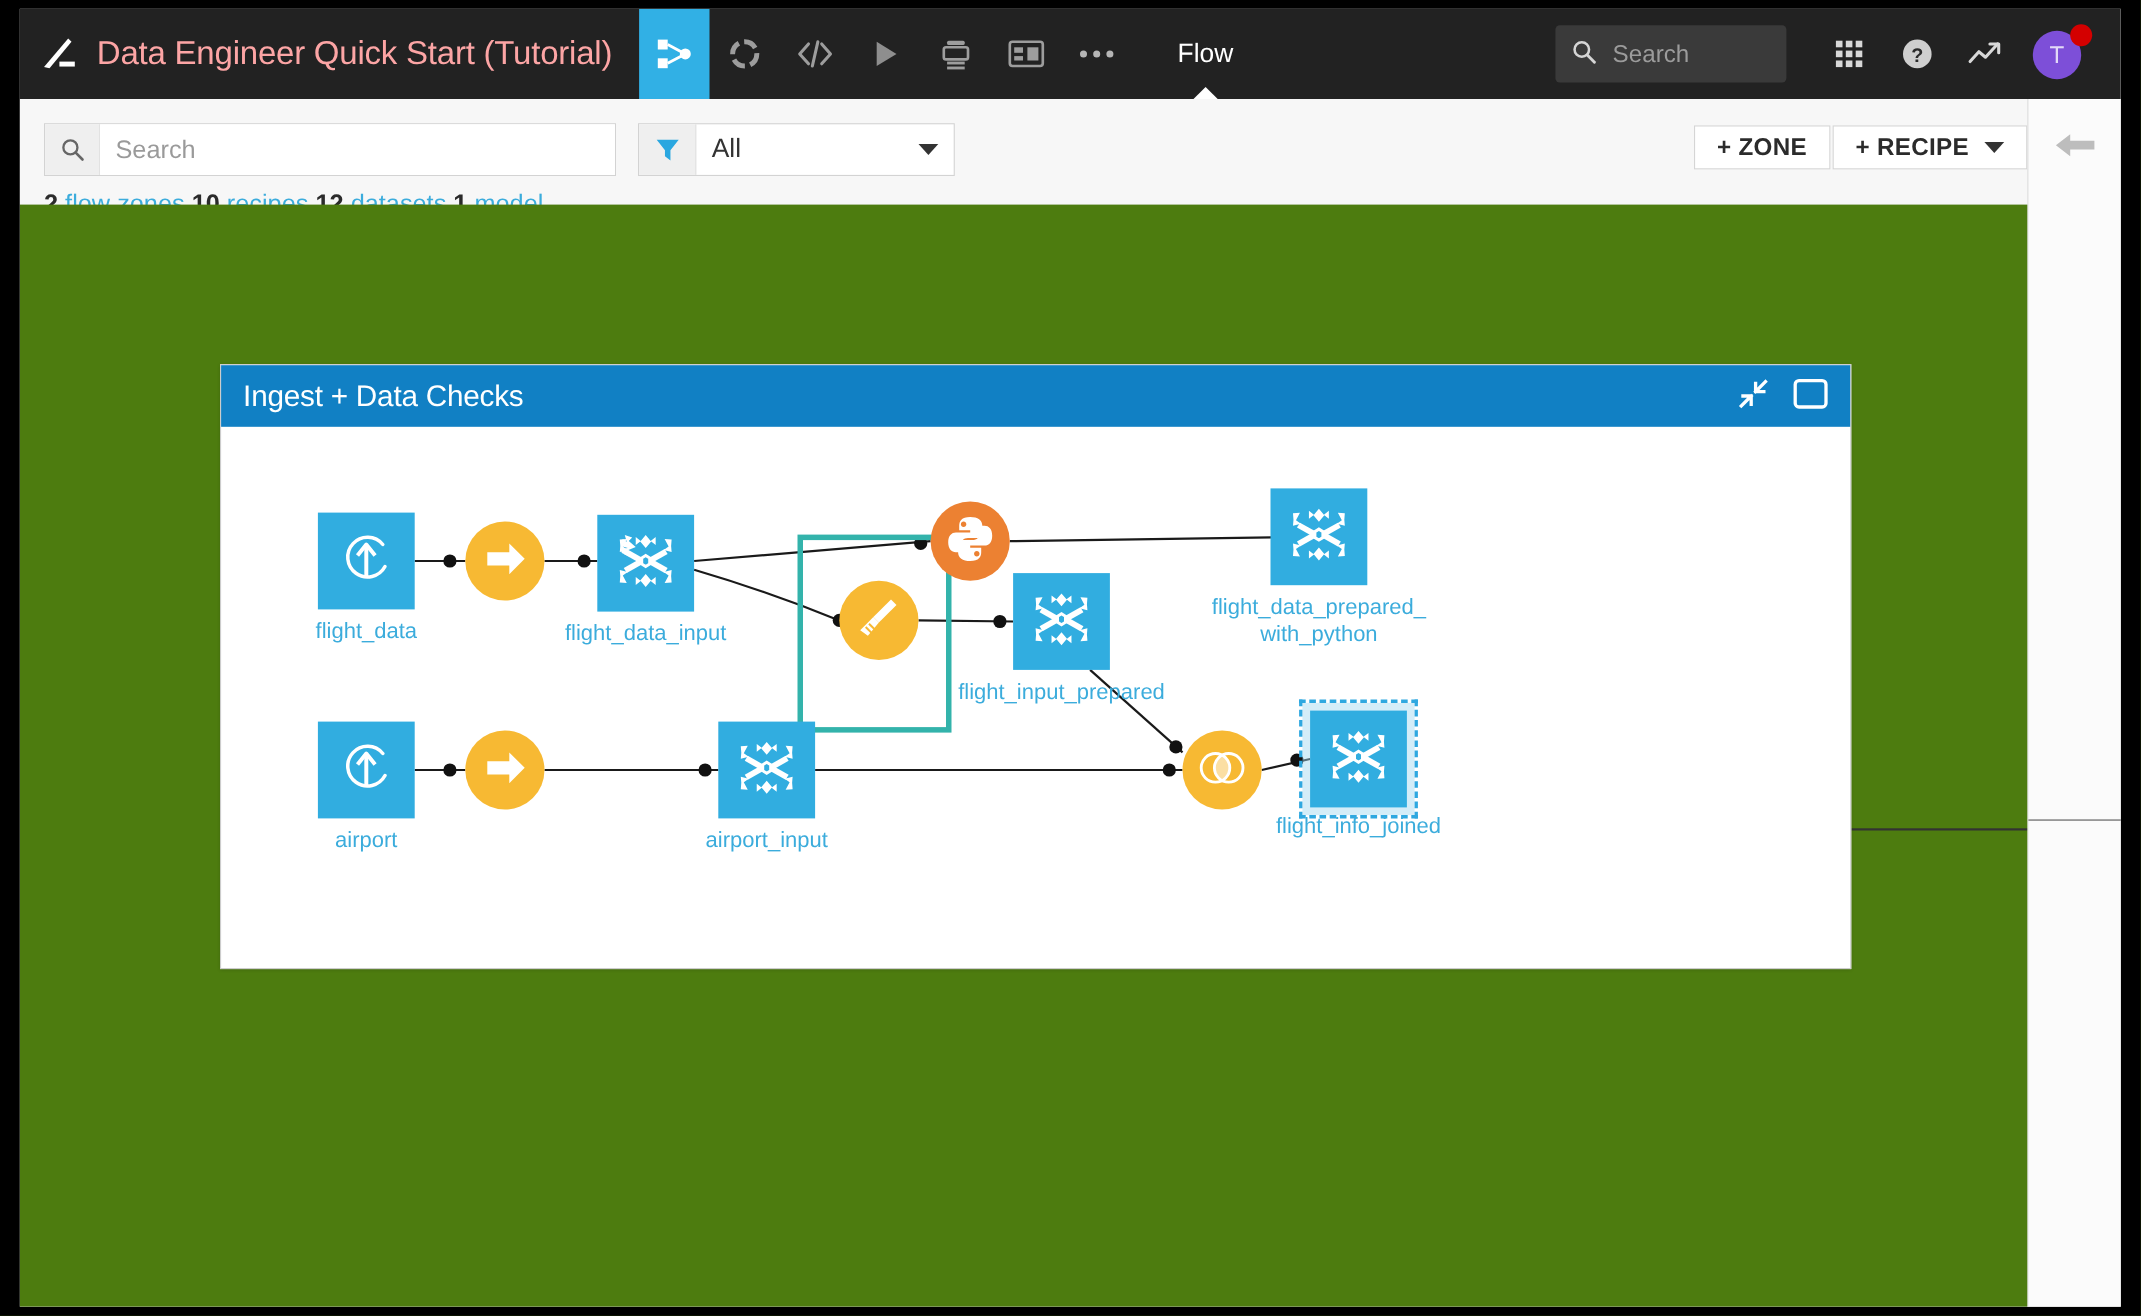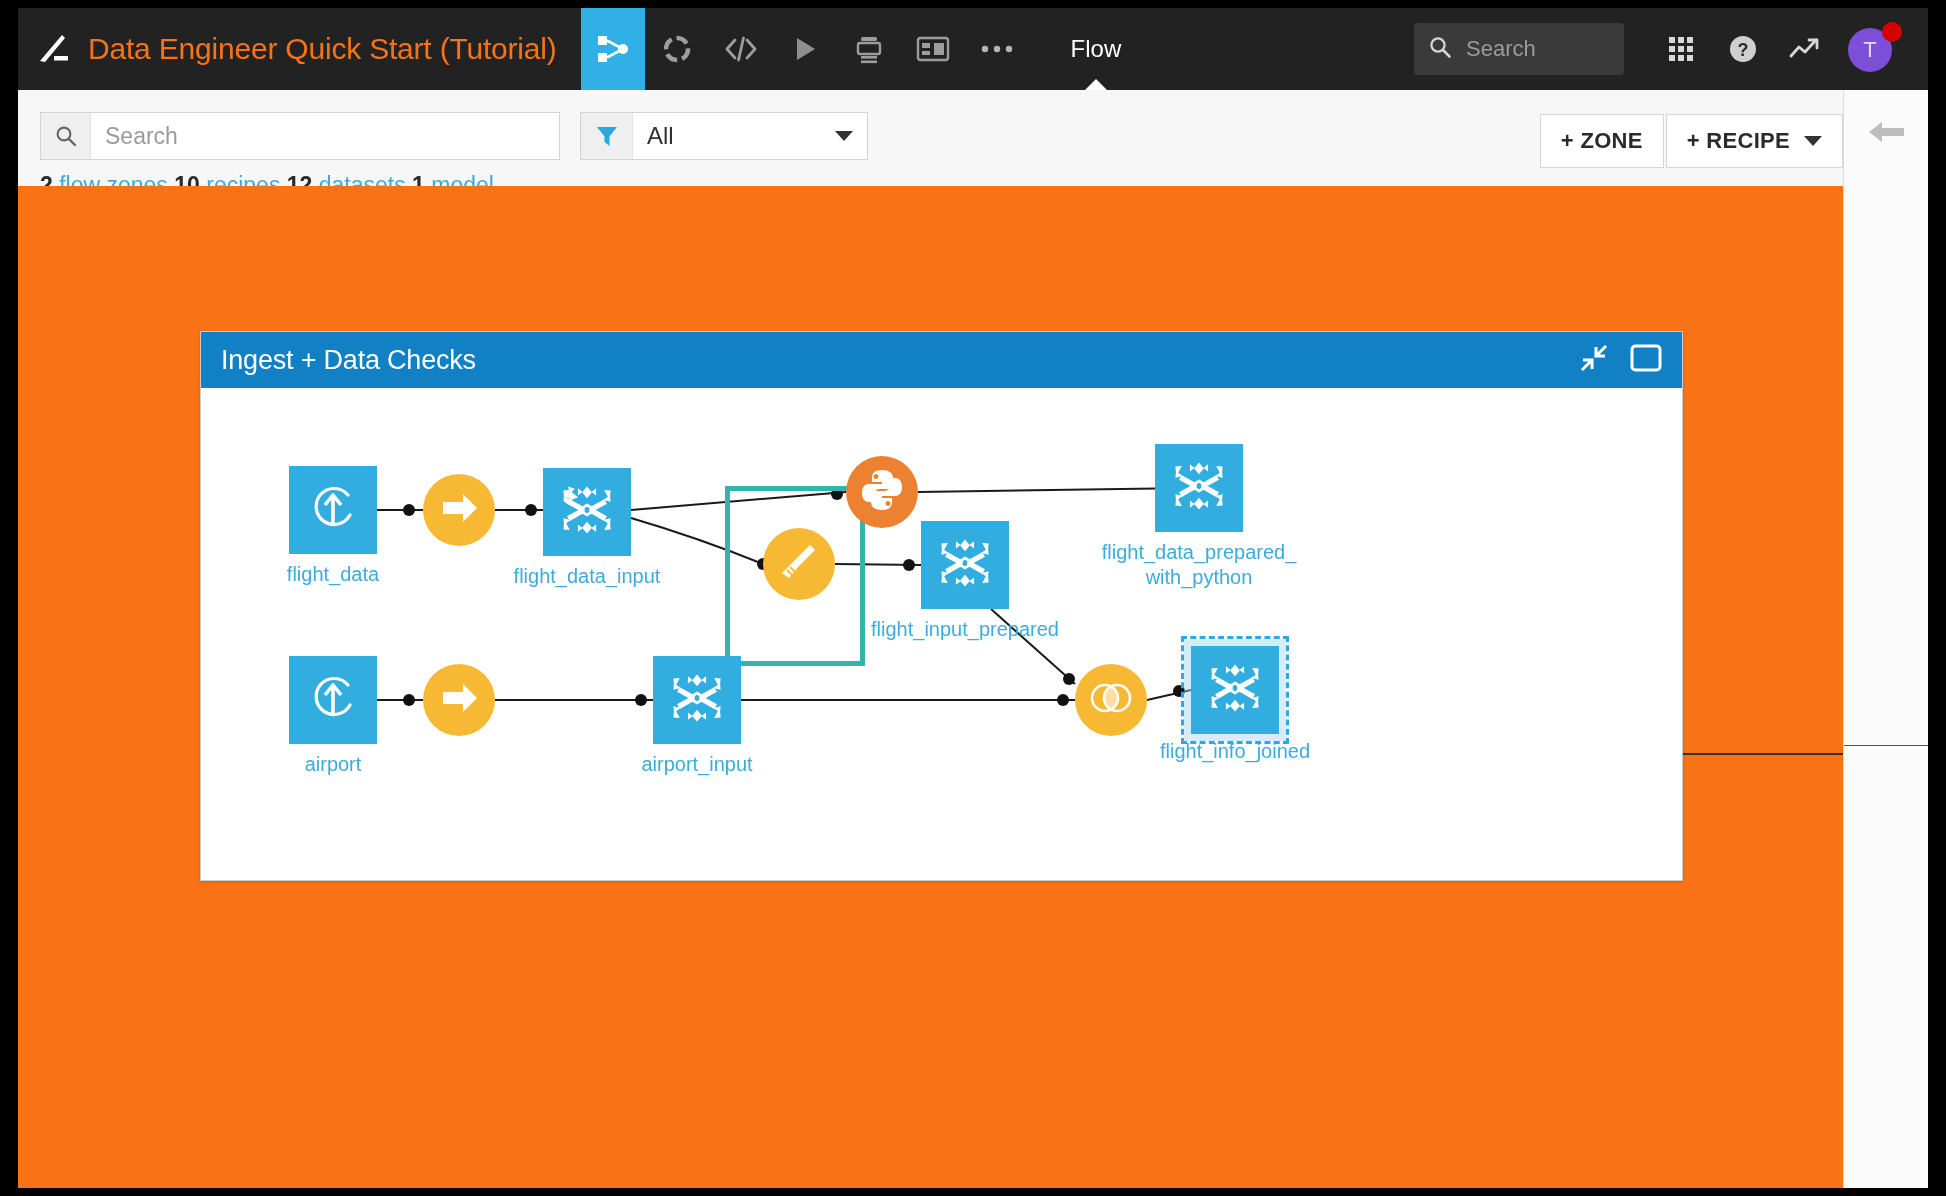--- a/index.html
+++ b/index.html
@@ -22,21 +22,21 @@
     position: absolute; left: 0; top: 0;
     width: 1910px; height: 82px;
     background: #222222;
     display: flex; align-items: stretch;
   }
   .logo-box {
     width: 70px; display: flex; align-items: center; justify-content: center;
   }
   .project-title {
     display: flex; align-items: center;
-    color: #f97316; font-size: 30px; font-weight: 400;
+    color: #fca5a5; font-size: 30px; font-weight: 400;
     letter-spacing: -0.2px;
     padding-right: 24px;
     white-space: nowrap;
   }
   .navicons { display: flex; align-items: stretch; }
   .navicon {
     width: 64px; display: flex; align-items: center; justify-content: center;
     cursor: pointer;
   }
   .navicon.active { background: #31b0e5; }
@@ -135,21 +135,21 @@
     font-size: 23px; color: #3bacdc; white-space: nowrap;
   }
   .counts b { color: #2b2b2b; font-weight: 700; }
   .counts span.lk { color: #3bacdc; cursor: pointer; }
 
   .actions {
     position: absolute; right: 0px; top: 24px;
     display: flex; gap: 0px;
   }
   .act-btn {
-    height: 54px; padding: 0 20px; margin-left: 2px;
+    height: 40px; padding: 0 20px; margin-left: 2px;
     border: 1px solid #d5d5d5; background: #fff;
     display: flex; align-items: center; gap: 14px;
     font-size: 22px; font-weight: 700; color: #2b2b2b;
     letter-spacing: 0.3px; cursor: pointer; white-space: nowrap;
   }
 
   
   .rightpanel {
     position: absolute; right: 0; top: 82px;
     width: 85px; height: 1098px;
@@ -164,21 +164,21 @@
   }
   .rp-divider {
     position: absolute; left: 0; top: 655px; width: 85px;
     border-top: 1px solid #555;
   }
 
   
   .canvas {
     position: absolute; left: 0; top: 178px;
     width: 1825px; height: 1002px;
-    background: #f97316;
+    background: #4d7c0f;
     overflow: hidden;
     text-decoration: underline;
   }
 
   .zone {
     position: absolute;
     left: 182px; top: 145px;
     width: 1483px; height: 550px;
     background: #ffffff;
     border: 1px solid #cccccc;

